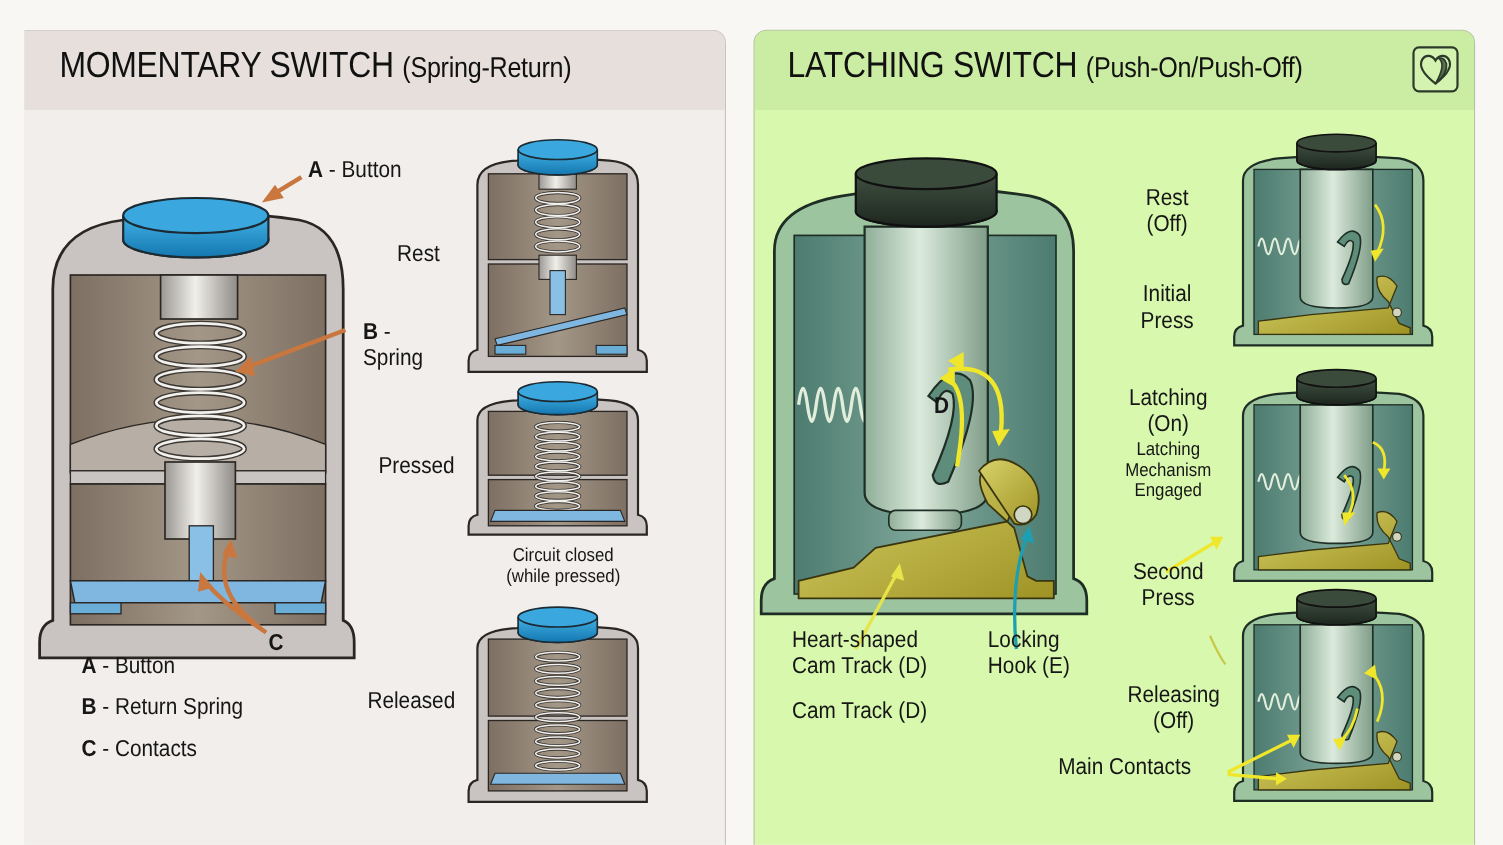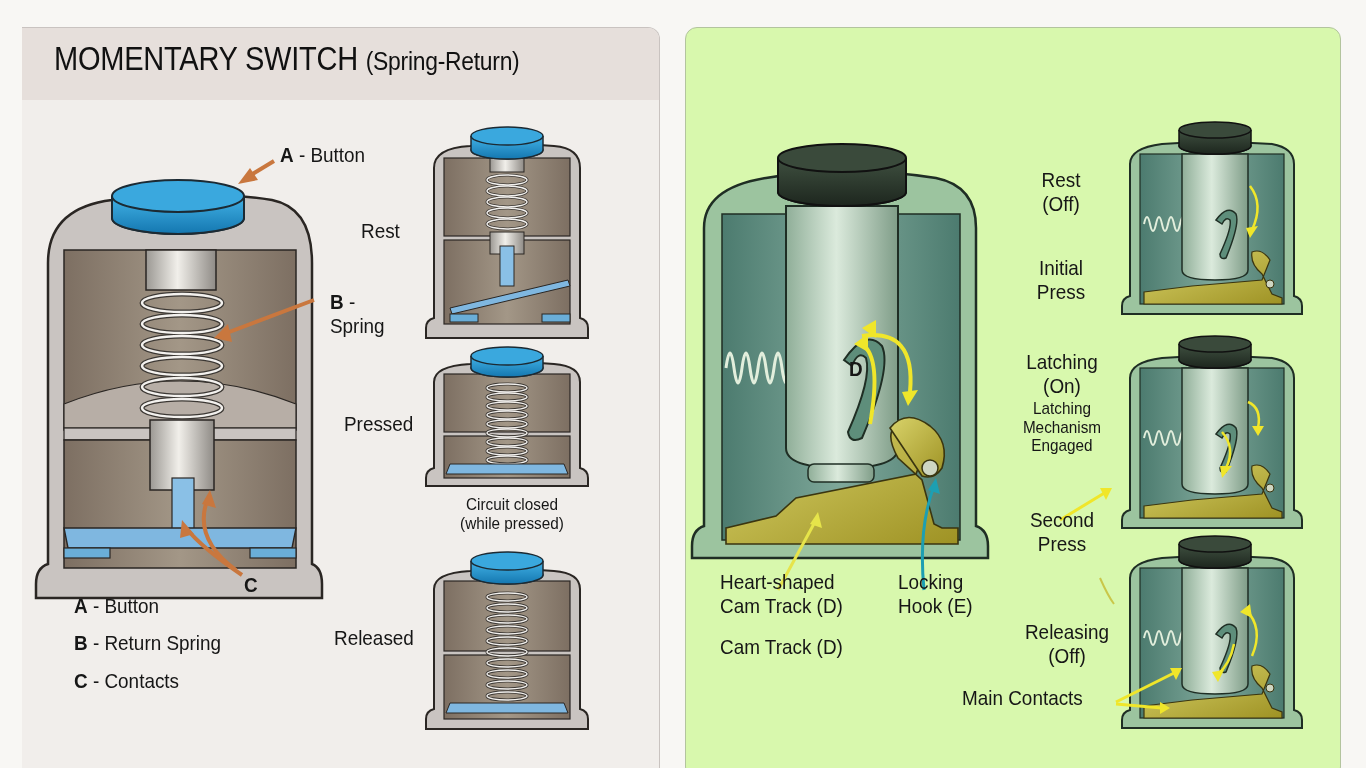--- a/index.html
+++ b/index.html
@@ -208,20 +208,32 @@
     <div class="lbl" style="left:52px; top:641px;"><b>C</b> <span>- Contacts</span></div>
   </div>
 
   <div class="lbl" style="left:339px; top:191px;">Rest</div>
   <div class="lbl" style="left:322px; top:384px;">Pressed</div>
   <div class="lbl small c" style="left:410px; top:468px; width:160px;"><span>Circuit closed</span><br><span>(while pressed)</span></div>
   <div class="lbl" style="left:312px; top:598px;">Released</div>
 </div>
 
 <div class="panel panel-right">
+  <div class="panel-head">
+    <div class="title">
+      <span>LATCHING SWITCH</span>
+      <span class="sub">(Push-On/Push-Off)</span>
+    </div>
+    <div class="heart-badge">
+      <svg width="38" height="38" viewBox="0 0 38 38">
+        <path d="M19 32 C6 22 4 15 7 10 C10 5 16 6 19 11 C22 6 28 5 31 10 C34 15 32 22 19 32 Z" fill="none" stroke="#2c3a2a" stroke-width="2"></path>
+        <path d="M19 32 C26 26 30 20 29 14 C28 10 25 8 22 9 C26 12 27 18 19 32 Z" fill="#5a6e4f" stroke="#2c3a2a" stroke-width="1.5"></path>
+      </svg>
+    </div>
+  </div>
 
   <svg class="art" width="656" height="714" viewBox="0 0 656 714">
     <defs>
       <linearGradient id="lInt" x1="0" y1="0" x2="1" y2="0">
           <stop offset="0" stop-color="#4c7b6f"></stop>
           <stop offset="0.5" stop-color="#7fa89a"></stop>
           <stop offset="1" stop-color="#4c7b6f"></stop>
         </linearGradient>
       <linearGradient id="lCyl" x1="0" y1="0" x2="1" y2="0">
           <stop offset="0" stop-color="#8fae98"></stop>

